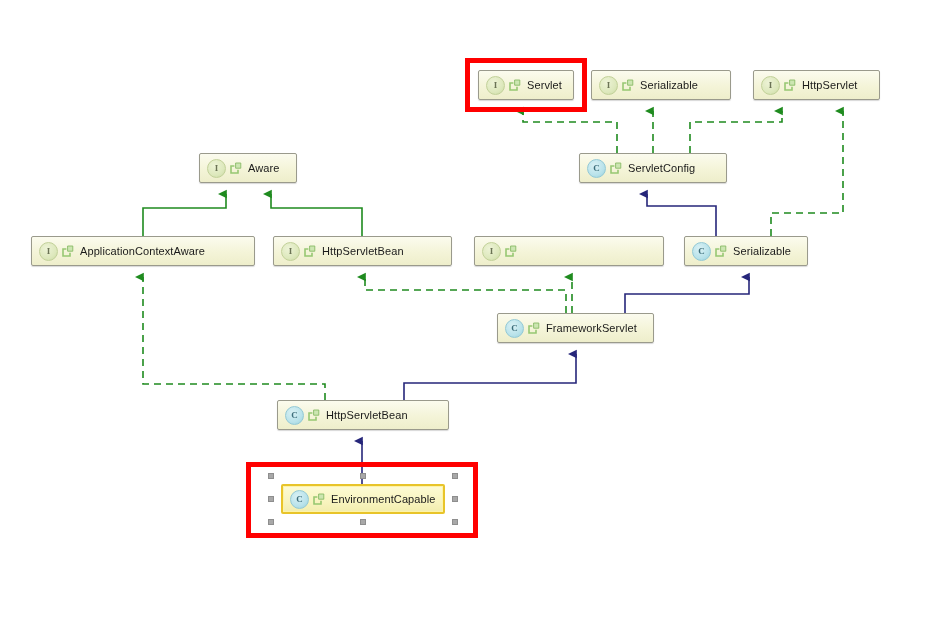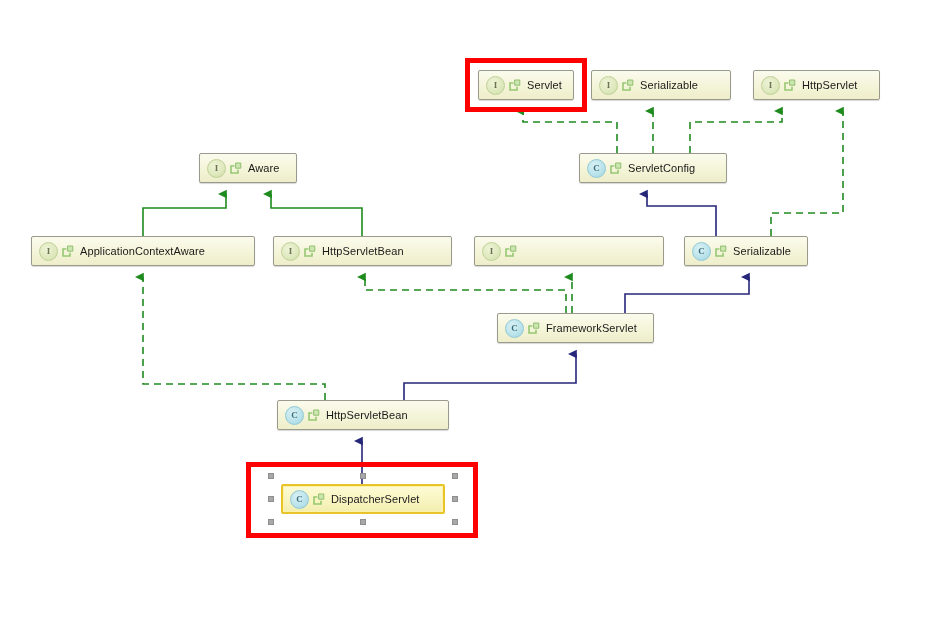--- a/index.html
+++ b/index.html
@@ -246,21 +246,21 @@
     </svg>
     <span class="label">HttpServletBean</span>
   </div>
 
   <div class="node selected" id="n-dispatcherservlet" style="left:281px; top:484px; width:164px;">
     <span class="ic-kind cls">C</span>
     <svg class="ic-vis" viewBox="0 0 13 13">
       <path d="M1.2,3.2 h4.2 v1.6 h-2.6 v5.4 h5.4 v-2.4 h1.6 v4.0 h-8.6 z" fill="#8fc46a"></path>
       <path d="M6.6,1.0 h5.2 v5.2 h-5.2 z" fill="#c9e5ae" stroke="#7fb65c" stroke-width="0.9"></path>
     </svg>
-    <span class="label">DispatcherServlet</span>
+    <span class="label">EnvironmentCapable</span>
   </div>
 
   <div class="handle" style="left:268px; top:473px;"></div>
   <div class="handle" style="left:360px; top:473px;"></div>
   <div class="handle" style="left:452px; top:473px;"></div>
   <div class="handle" style="left:268px; top:496px;"></div>
   <div class="handle" style="left:452px; top:496px;"></div>
   <div class="handle" style="left:268px; top:519px;"></div>
   <div class="handle" style="left:360px; top:519px;"></div>
   <div class="handle" style="left:452px; top:519px;"></div>

